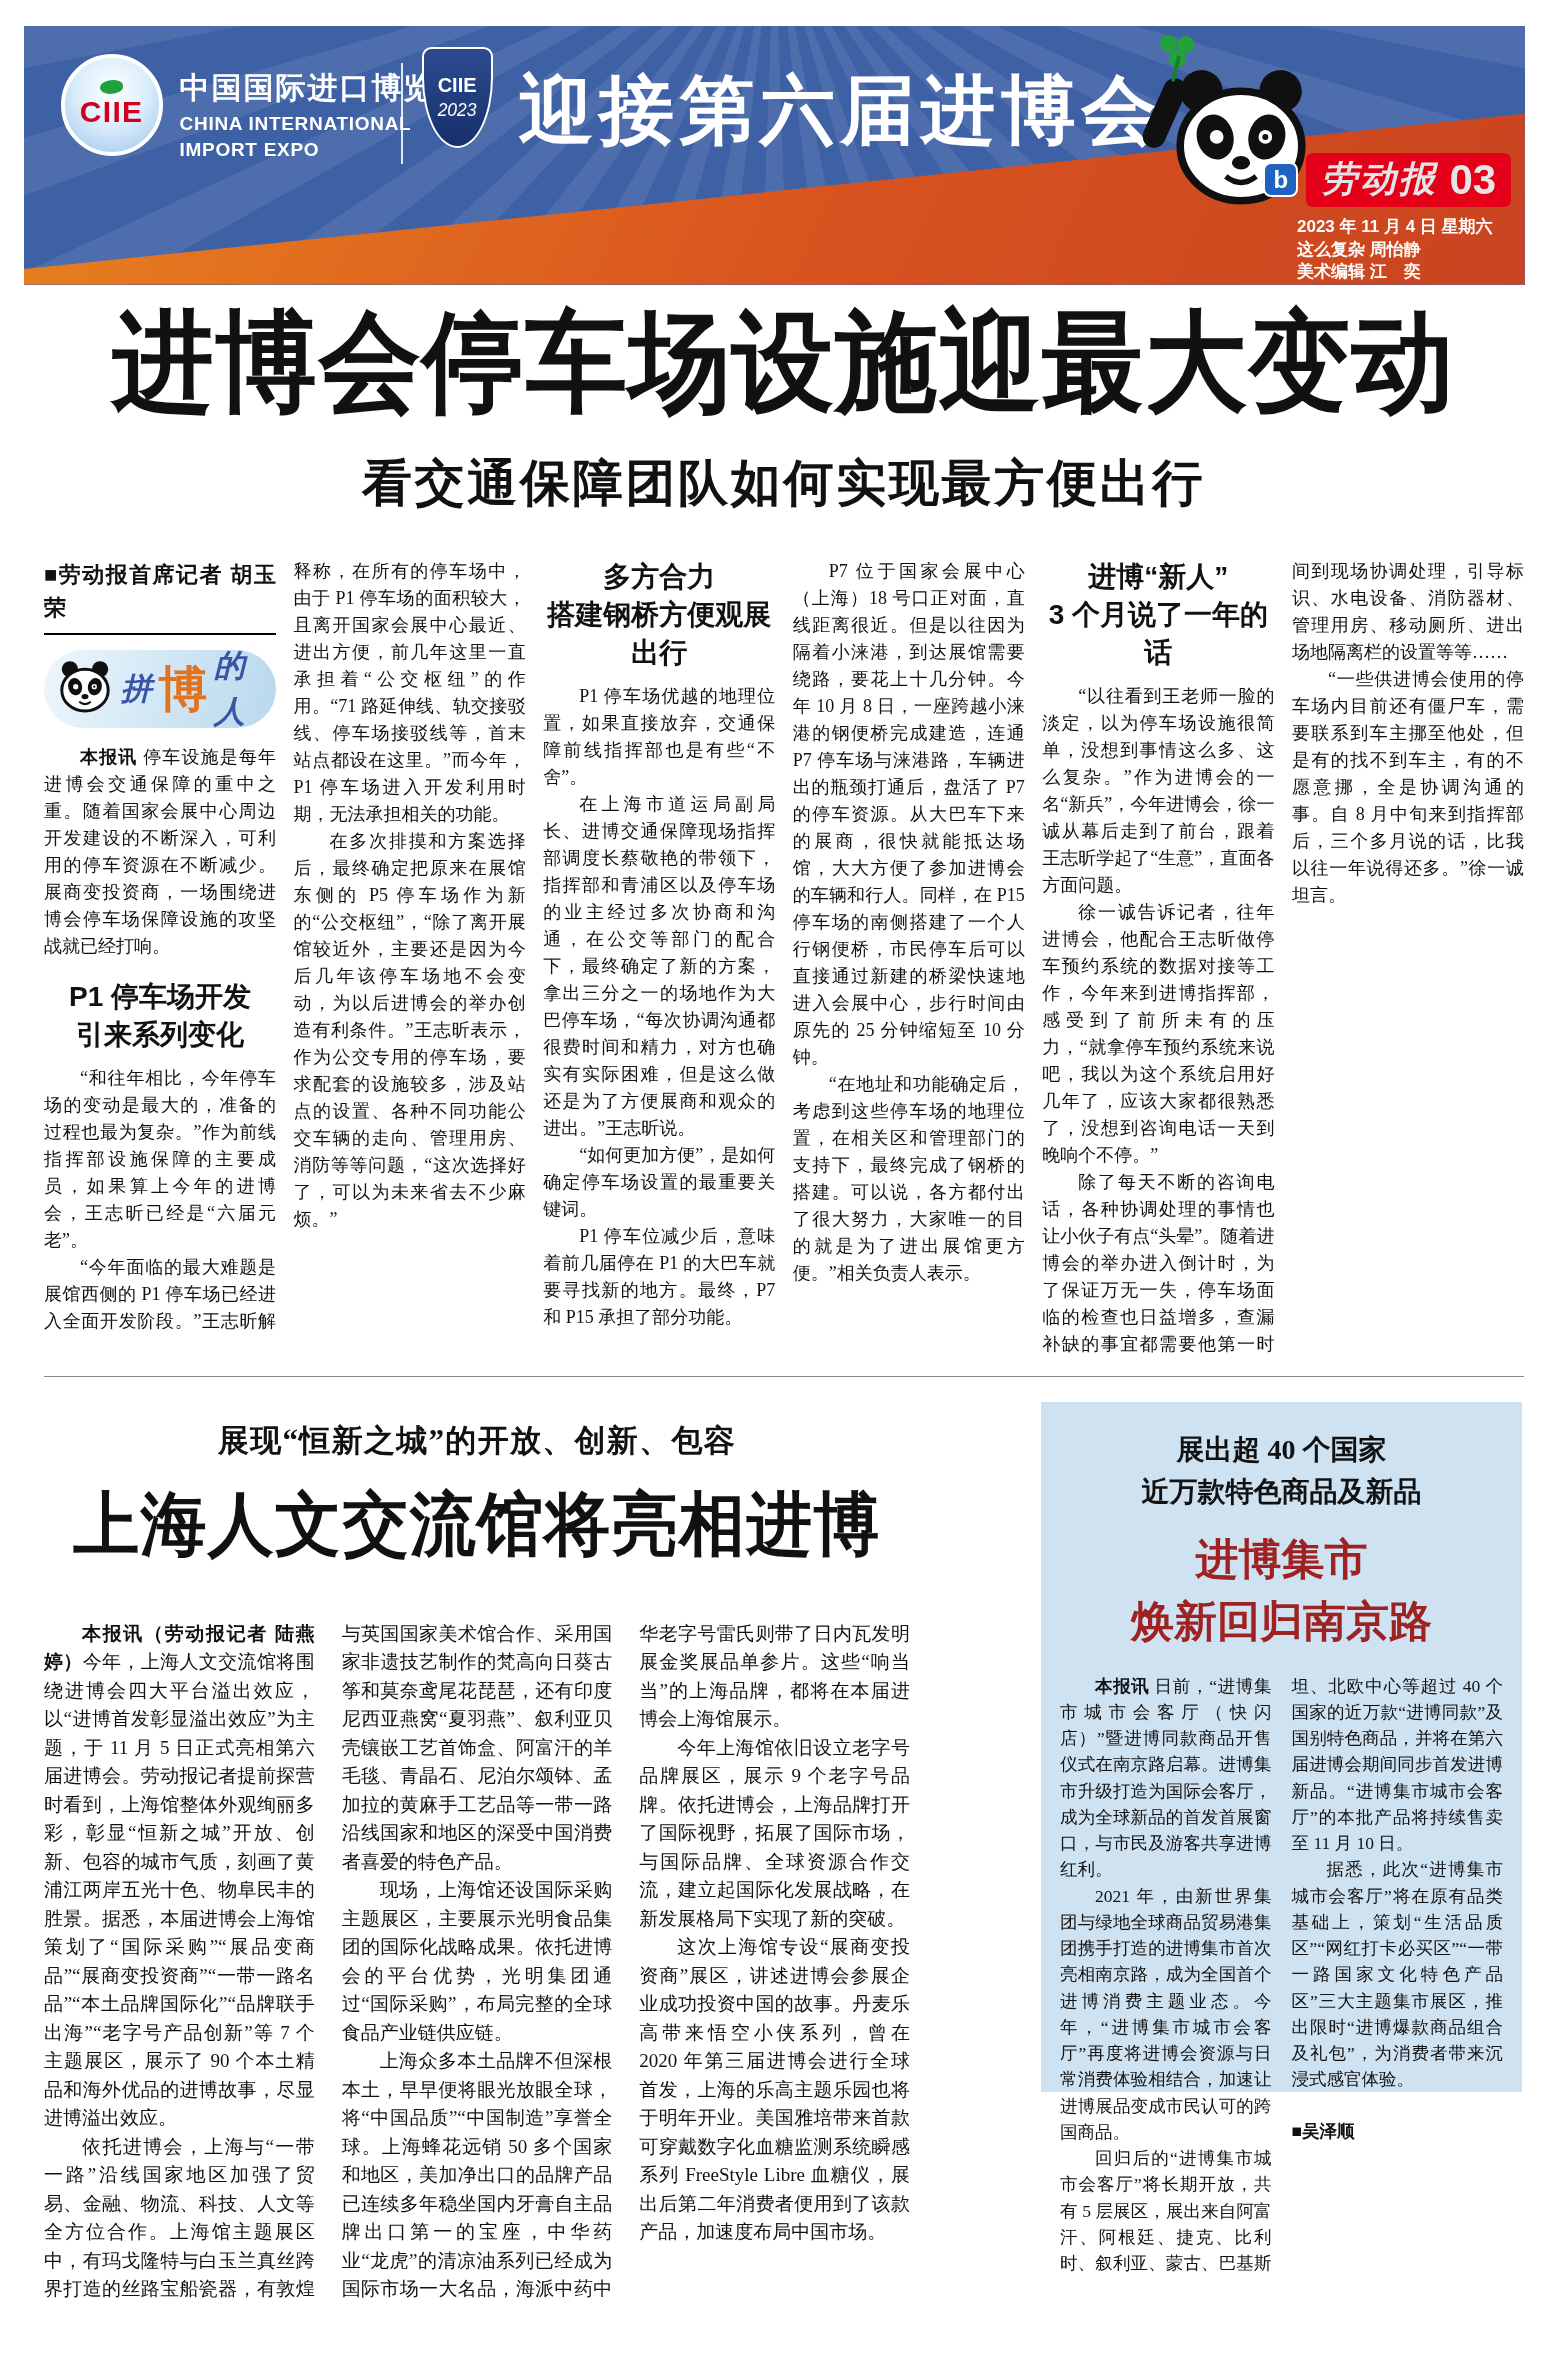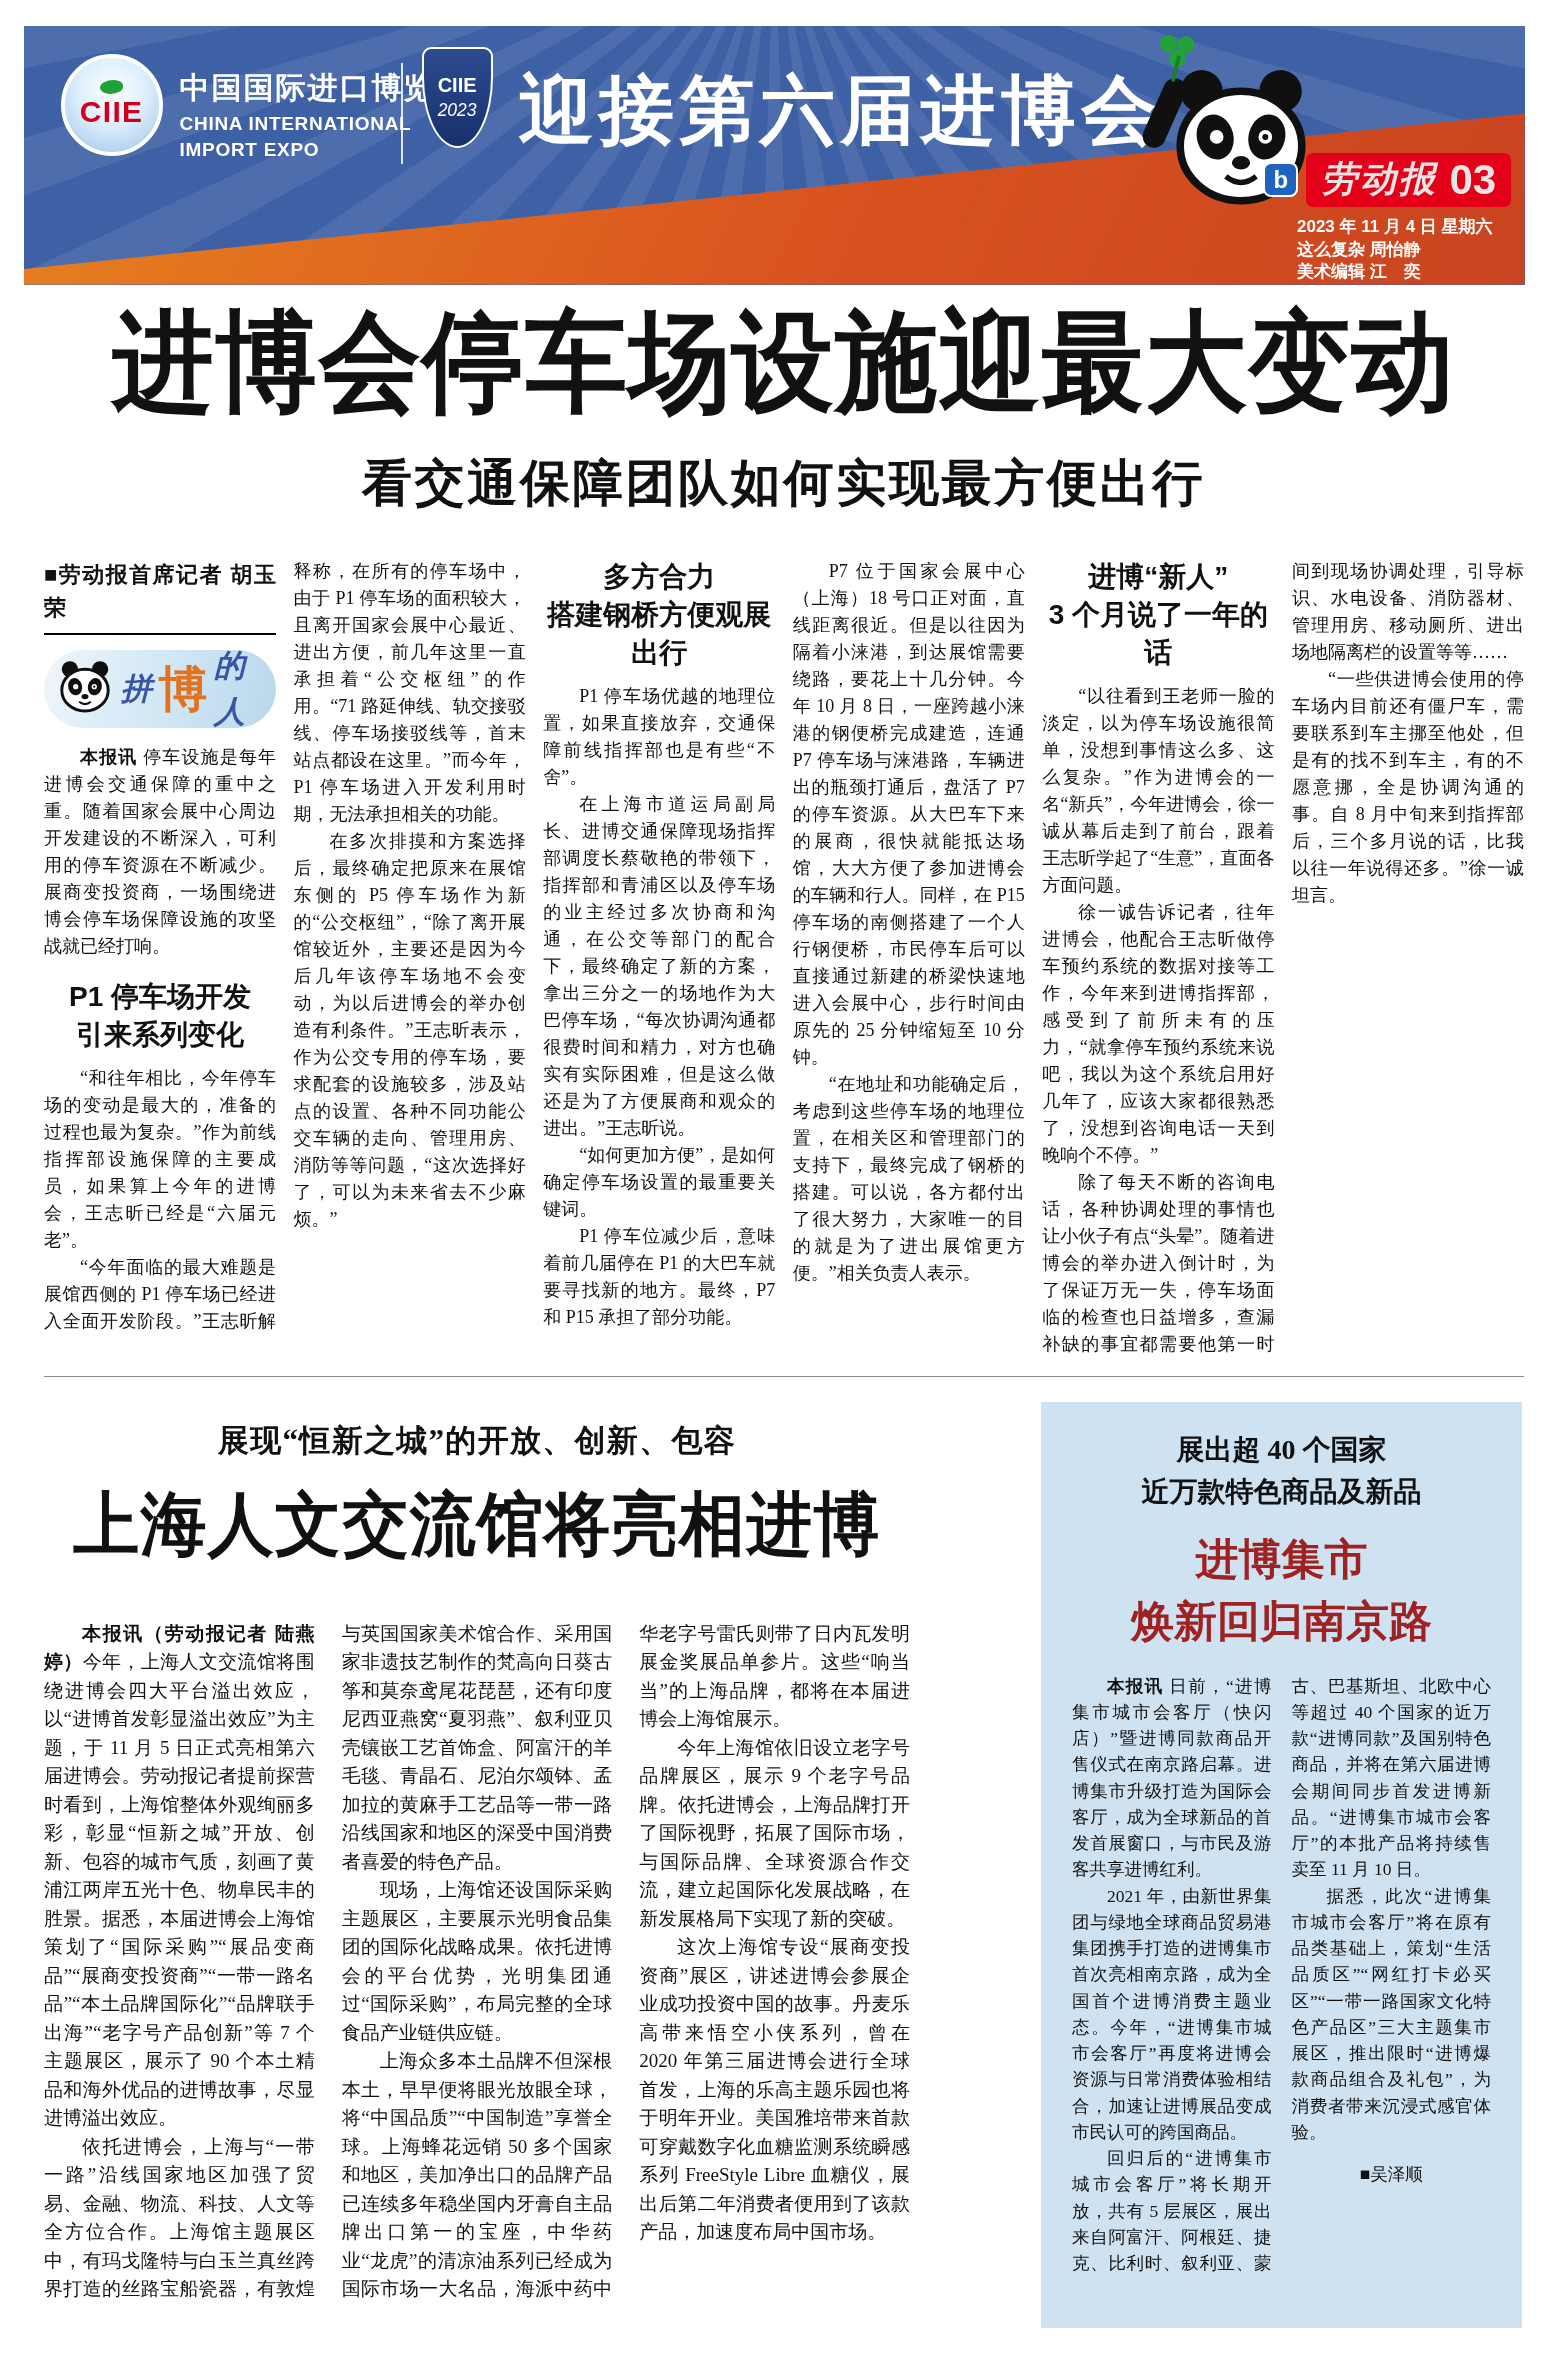--- a/index.html
+++ b/index.html
@@ -73,29 +73,29 @@
   
   .section-divider{position:absolute;left:44px;top:1376px;width:1480px;height:1.3px;background:#8a8a8a;}
   
   .second{position:absolute;left:44px;top:1420px;width:866px;}
   .second .kicker{text-align:center;font-size:31px;font-weight:bold;letter-spacing:1.3px;}
   .second .headline{text-align:center;font-size:66px;font-weight:900;letter-spacing:1.3px;margin-top:17.5px;
      transform:scaleY(1.05);}
   .second .art-body{margin-top:50px;height:701px;column-count:3;column-gap:27px;column-fill:auto;
      overflow:hidden;font-size:19px;line-height:1.5;text-align:justify;}
   
-  .third{position:absolute;left:1041px;top:1402px;width:481px;height:926px;background:#cfe2f2;
-     box-sizing:border-box;padding:27px 31px;}
+  .third{position:absolute;left:1041px;top:1402px;width:481px;height:690px;background:#cfe2f2;
+     box-sizing:border-box;padding:27px 19px;}
   .third .kicker{text-align:center;font-size:28px;font-weight:bold;line-height:1.5;}
   .third .headline{text-align:center;font-size:43px;font-weight:900;line-height:1.45;color:#9e2222;
      margin:16px 0 19px;}
   .third .art-body{height:610px;column-count:2;column-gap:20px;column-fill:auto;overflow:hidden;
      font-size:17.5px;line-height:1.5;text-align:justify;}
-  .signature{display:block;text-align:center;font-weight:normal;font-family:"Liberation Sans",sans-serif;
-     margin-top:16px;text-indent:0;}
+  .signature{display:block;text-align:left;font-weight:bold;font-family:"Liberation Sans",sans-serif;
+     margin-top:25px;text-indent:0;}
 </style>
 </head>
 <body>
 
 <svg width="0" height="0" style="position:absolute">
   <symbol id="panda" viewBox="0 0 100 100">
     <circle cx="24" cy="16" r="14" fill="#101010"></circle>
     <circle cx="76" cy="16" r="14" fill="#101010"></circle>
     <ellipse cx="50" cy="52" rx="40" ry="36" fill="#ffffff" stroke="#101010" stroke-width="5"></ellipse>
     <ellipse cx="33" cy="46" rx="12" ry="15" fill="#101010" transform="rotate(-15 33 46)"></ellipse>

